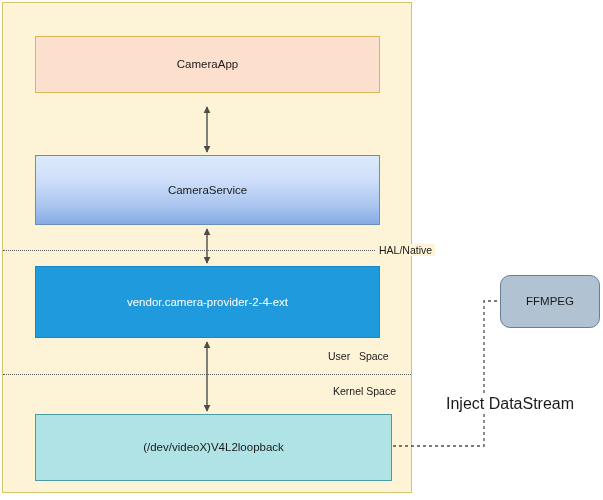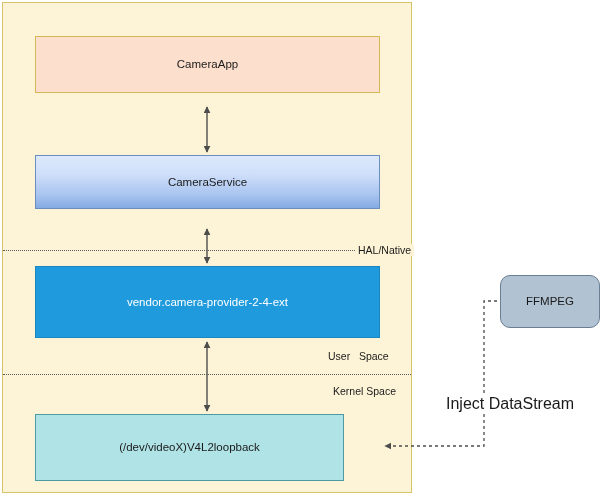--- a/index.html
+++ b/index.html
@@ -54,39 +54,39 @@
     width: 345px;
     height: 57px;
     background: #fce0cd;
     border: 1px solid #d6b656;
   }
 
   .node-camera-service {
     left: 35px;
     top: 155px;
     width: 345px;
-    height: 54px;
+    height: 70px;
     background: linear-gradient(to bottom, #dce9fb 0%, #cfdffa 35%, #a8c4ef 75%, #84abe3 100%);
     border: 1px solid #6c8ebf;
   }
 
   .node-provider {
     left: 35px;
     top: 266px;
     width: 345px;
     height: 72px;
     background: #1f9bdd;
     border: 1px solid #1b87c2;
     color: #ffffff;
   }
 
   .node-v4l2 {
     left: 35px;
     top: 414px;
-    width: 309px;
+    width: 357px;
     height: 67px;
     background: #b0e3e6;
     border: 1px solid #4b9ba3;
   }
 
   .node-ffmpeg {
     left: 500px;
     top: 275px;
     width: 100px;
     height: 53px;
@@ -110,21 +110,21 @@
   
   .label {
     position: absolute;
     font-size: 10.5px;
     color: #1a1a1a;
     white-space: pre;
     background: #fdf3d7;
     padding: 0 3px;
   }
   .label-hal {
-    left: 355px;
+    left: 376px;
     top: 244px;
   }
   .label-user-space {
     left: 325px;
     top: 350px;
   }
   .label-kernel-space {
     left: 330px;
     top: 385px;
     text-align: right;

